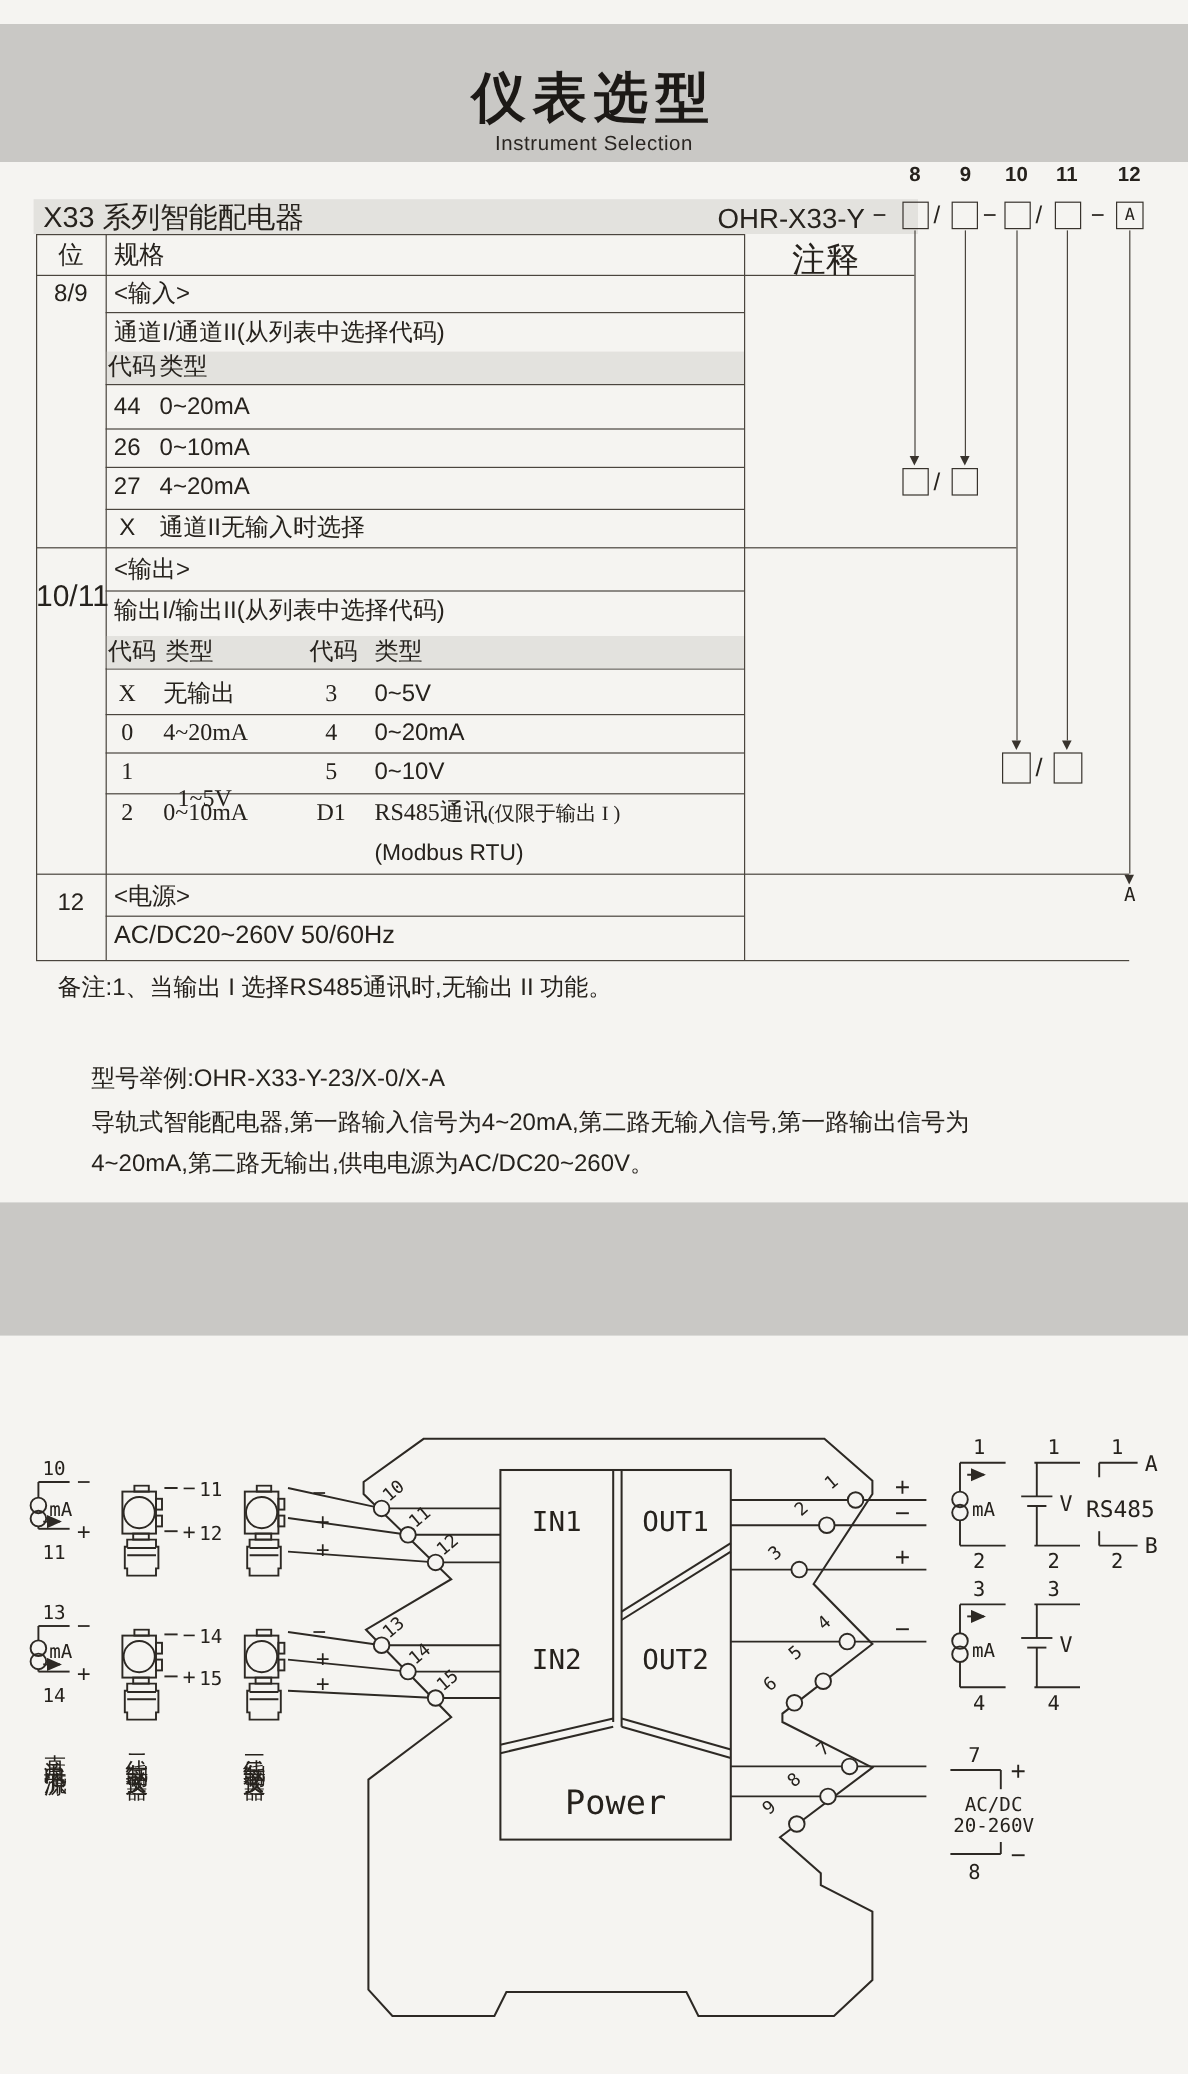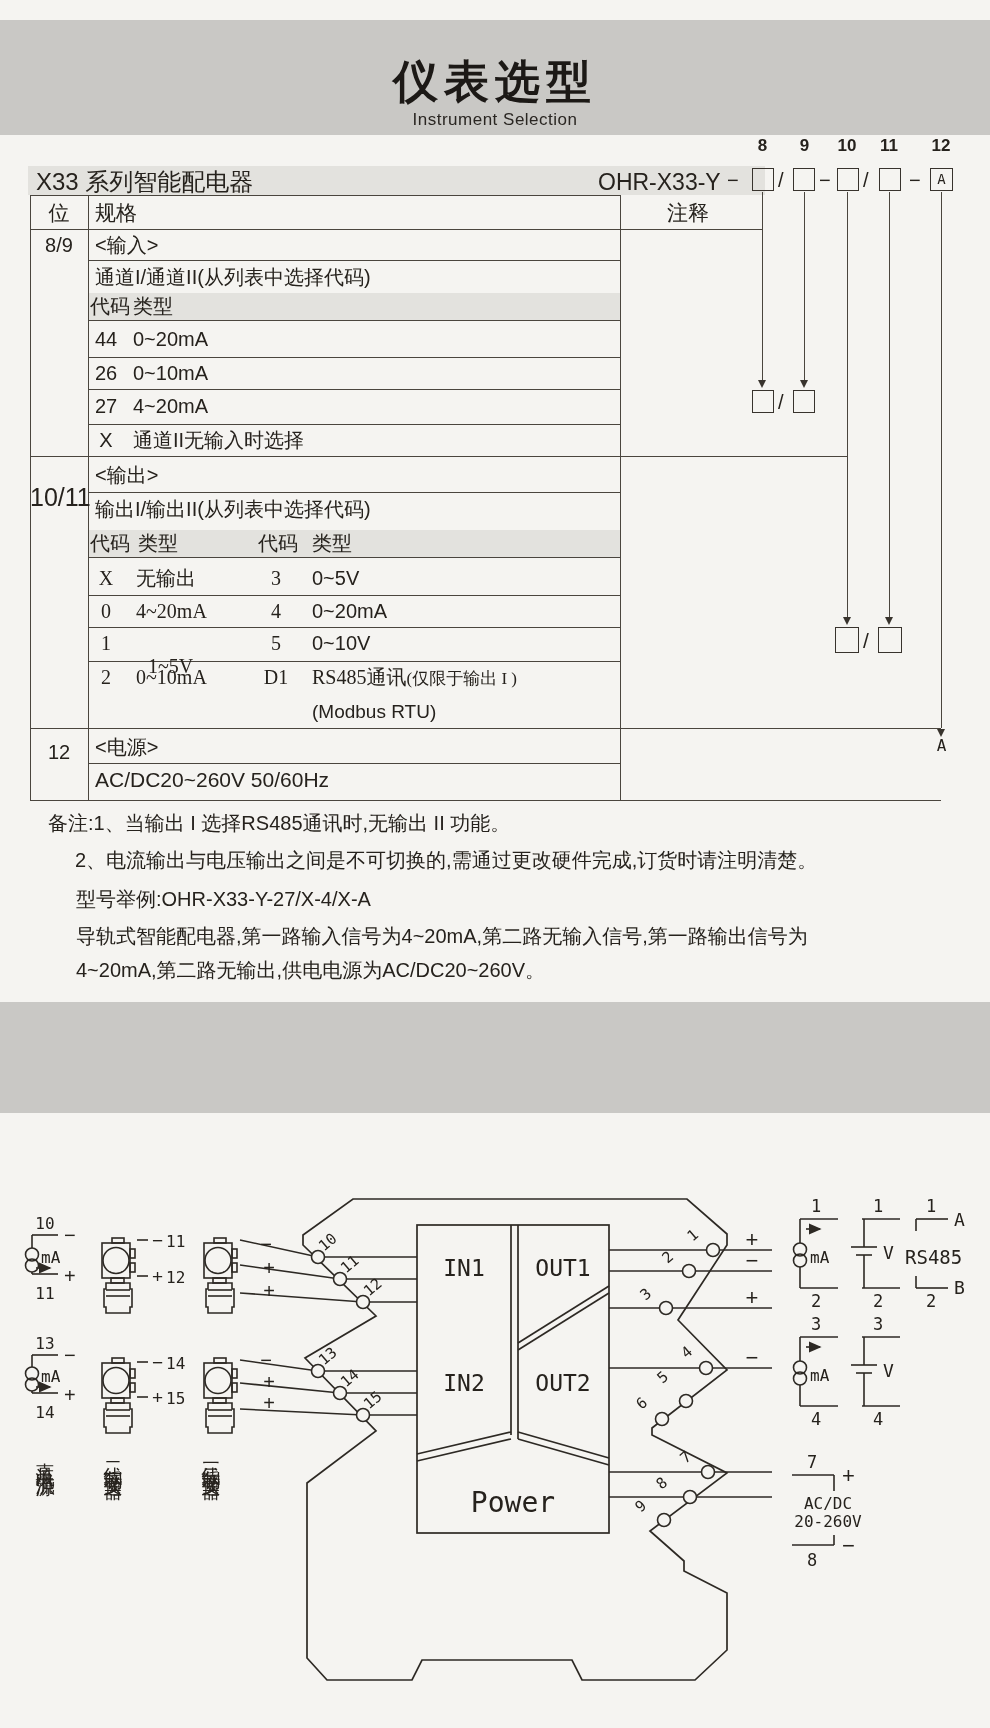--- a/index.html
+++ b/index.html
@@ -90,21 +90,21 @@
   <div class="hl" style="left:30px;top:800px;width:911px;"></div>
   <div class="vl" style="left:30px;top:195px;height:605px;"></div>
   <div class="vl" style="left:88px;top:195px;height:605px;"></div>
   <div class="vl" style="left:620px;top:195px;height:605px;"></div>
 
   <div class="grayrow" style="left:89px;top:293px;width:531px;height:27px;"></div>
   <div class="grayrow" style="left:89px;top:530px;width:531px;height:27px;"></div>
 
   <div class="t" style="left:30px;top:202px;width:58px;text-align:center;font-size:21px;">位</div>
   <div class="t" style="left:95px;top:202px;font-size:21px;">规格</div>
-  <div class="t" style="left:648px;top:202px;width:80px;text-align:center;font-size:21px;">注释</div>
+  <div class="t" style="left:648px;top:202px;width:80px;text-align:center;font-size:28px;">注释</div>
 
   <div class="t" style="left:30px;top:235px;width:58px;text-align:center;font-size:20px;">8/9</div>
   <div class="t" style="left:95px;top:235px;font-size:20px;">&lt;输入&gt;</div>
   <div class="t" style="left:95px;top:267px;font-size:20px;">通道I/通道II(从列表中选择代码)</div>
   <div class="t" style="left:90px;top:296px;font-size:20px;">代码</div>
   <div class="t" style="left:133px;top:296px;font-size:20px;">类型</div>
 
   <div class="t" style="left:88px;top:329px;width:36px;text-align:center;font-size:20px;">44</div>
   <div class="t" style="left:133px;top:329px;font-size:20px;">0~20mA</div>
   <div class="t" style="left:88px;top:363px;width:36px;text-align:center;font-size:20px;">26</div>
@@ -139,22 +139,21 @@
   <div class="t" style="left:312px;top:633px;font-size:20px;">0~10V</div>
   <div class="t serif" style="left:258px;top:667px;width:36px;text-align:center;font-size:20px;">D1</div>
   <div class="t" style="left:312px;top:667px;font-size:20px;font-family:Liberation Serif, serif;"><span>RS485通讯</span><span style="font-size:17px;">(仅限于输出 I )</span></div>
   <div class="t" style="left:312px;top:702px;font-size:19px;">(Modbus RTU)</div>
 
   <div class="t" style="left:30px;top:742px;width:58px;text-align:center;font-size:20px;">12</div>
   <div class="t" style="left:95px;top:737px;font-size:20px;">&lt;电源&gt;</div>
   <div class="t" style="left:95px;top:769px;font-size:21px;">AC/DC20~260V 50/60Hz</div>
 
   <div class="t" style="left:48px;top:813px;font-size:20px;">备注:1、当输出 I 选择RS485通讯时,无输出 II 功能。</div>
-  <div class="t" style="left:75px;top:850px;font-size:20px;">2、电流输出与电压输出之间是不可切换的,需通过更改硬件完成,订货时请注明清楚。</div>
-  <div class="t" style="left:76px;top:889px;font-size:20px;">型号举例:OHR-X33-Y-27/X-4/X-A</div>
+  <div class="t" style="left:76px;top:889px;font-size:20px;">型号举例:OHR-X33-Y-23/X-0/X-A</div>
   <div class="t" style="left:76px;top:926px;font-size:20px;">导轨式智能配电器,第一路输入信号为4~20mA,第二路无输入信号,第一路输出信号为</div>
   <div class="t" style="left:76px;top:960px;font-size:20px;">4~20mA,第二路无输出,供电电源为AC/DC20~260V。</div>
 
   <div class="band" style="top:1002px;height:111px;">
   </div>
 
   <svg class="abs" style="left:0;top:1113px;" width="990" height="615" viewBox="0 0 990 615">
     <defs>
       <marker id="arr" markerWidth="9" markerHeight="8" refX="7" refY="3.5" orient="auto">
         <path d="M0,0 L8,3.5 L0,7 Z" fill="#2d2924" stroke="none"></path>

